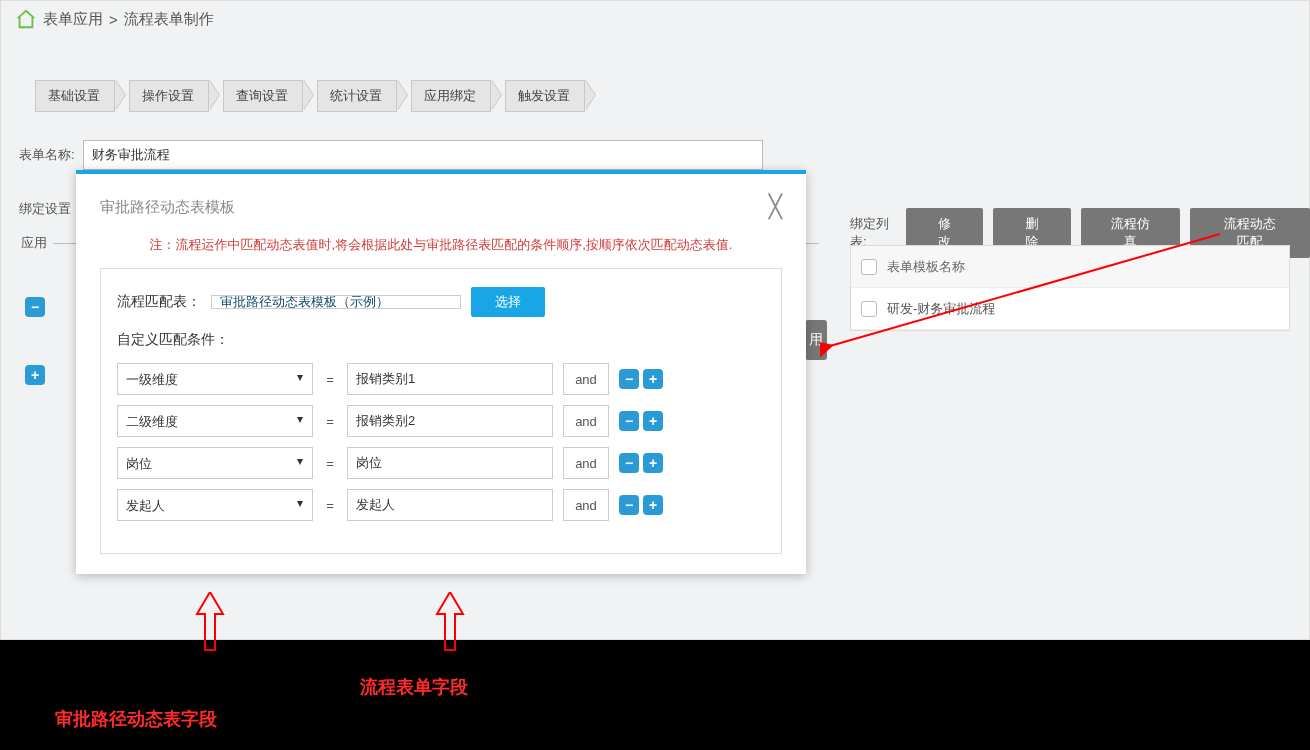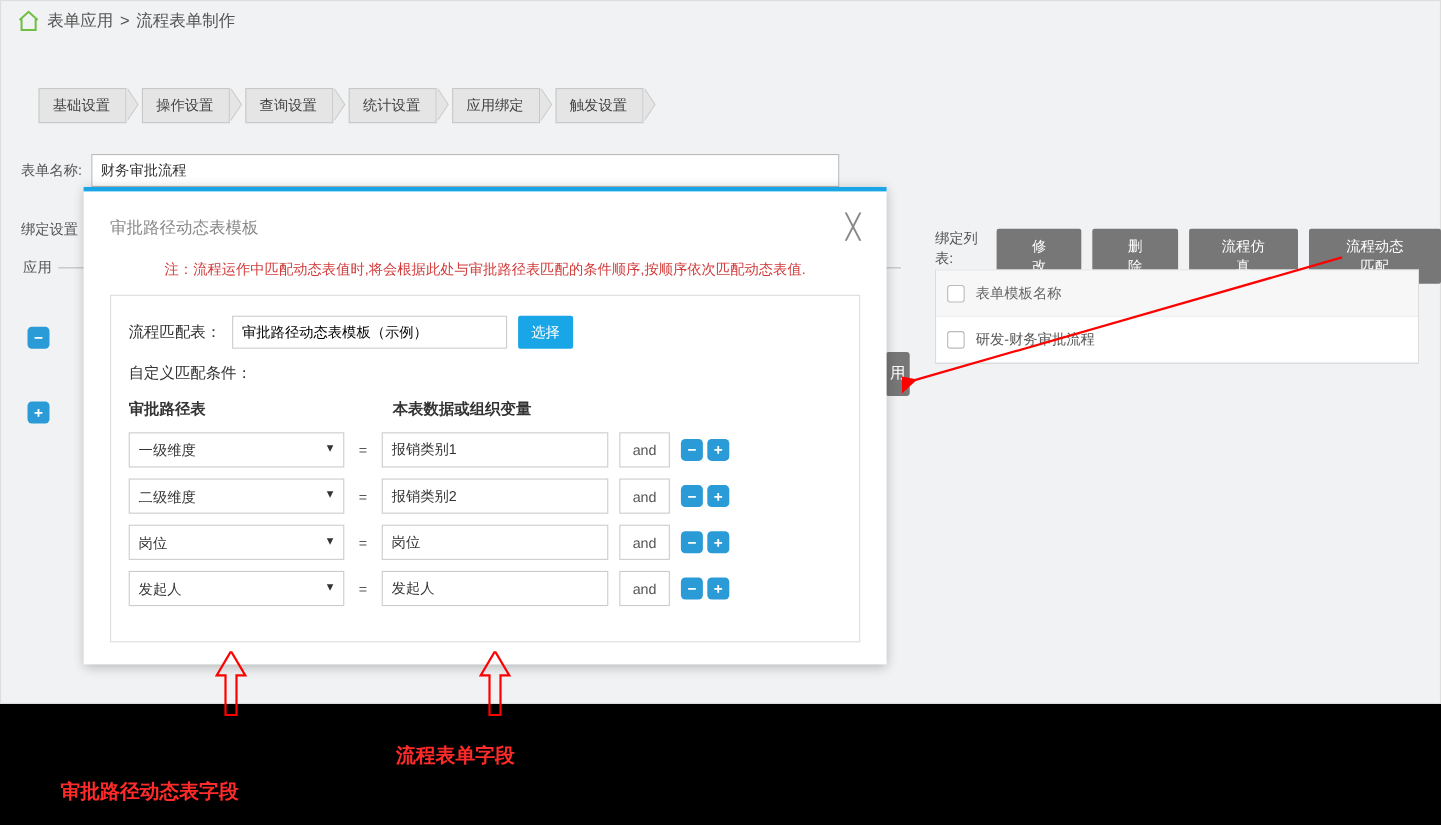--- a/index.html
+++ b/index.html
@@ -120,21 +120,21 @@
     font-size: 14px;
     cursor: pointer;
   }
   .sq-minus { background: #2a9bd6; position: absolute; left: 25px; top: 297px; }
   .sq-plus  { background: #2a9bd6; position: absolute; left: 25px; top: 365px; }
 
   
   .bind-panel {
     position: absolute;
     left: 850px; top: 208px;
-    display: flex; gap: 10px;
+    display: flex; align-items: center; gap: 10px;
     color: #555;
   }
   .btn-grey {
     background: #777;
     color: #fff;
     padding: 7px 28px;
     border: none;
     border-radius: 2px;
     font-size: 13px;
     cursor: pointer;
@@ -202,31 +202,31 @@
     margin: 0 24px 20px 24px;
     border: 1px solid #ddd;
     padding: 18px 16px 22px 16px;
   }
   .fld-row {
     display: flex; align-items: center; gap: 10px; margin-bottom: 14px;
   }
   .label { color: #333; font-size: 14px; }
   .inp {
     border: 1px solid #ccc;
-    height: 30px;
+    height: 14px;
     padding: 0 8px;
     font-size: 13px;
-    color: #000000;
+    color: #0c4a6e;
   }
   .btn-blue {
     background: #19a6e6;
     color: #fff;
     border: none;
     height: 30px;
-    padding: 0 12px;
+    padding: 0 24px;
     border-radius: 2px;
     font-size: 13px;
     cursor: pointer;
   }
   .cols-head {
     display: flex;
     margin: 10px 0 12px 0;
     font-weight: bold;
     font-size: 14px;
   }
@@ -356,24 +356,20 @@
   <div class="modal-note">注：流程运作中匹配动态表值时,将会根据此处与审批路径表匹配的条件顺序,按顺序依次匹配动态表值.</div>
   <div class="modal-body">
     <div class="fld-row">
       <span class="label">流程匹配表：</span>
       <input class="inp" style="width: 250px;" value="审批路径动态表模板（示例）">
       <button class="btn-blue">选择</button>
     </div>
     <div class="fld-row">
       <span class="label">自定义匹配条件：</span>
     </div>
-    <div class="cols-head">
-      <span class="c1">审批路径表</span>
-      <span class="c2">本表数据或组织变量</span>
-    </div>
 
     <div class="cond-row">
       <span class="select-wrap"><select class="select"><option>一级维度</option></select></span>
       <span class="eq">=</span>
       <input class="inp2" value="报销类别1" style="">
       <span class="and-box">and</span>
       <span class="pm-group">
         <span class="pm minus">−</span>
         <span class="pm plus">+</span>
       </span>

